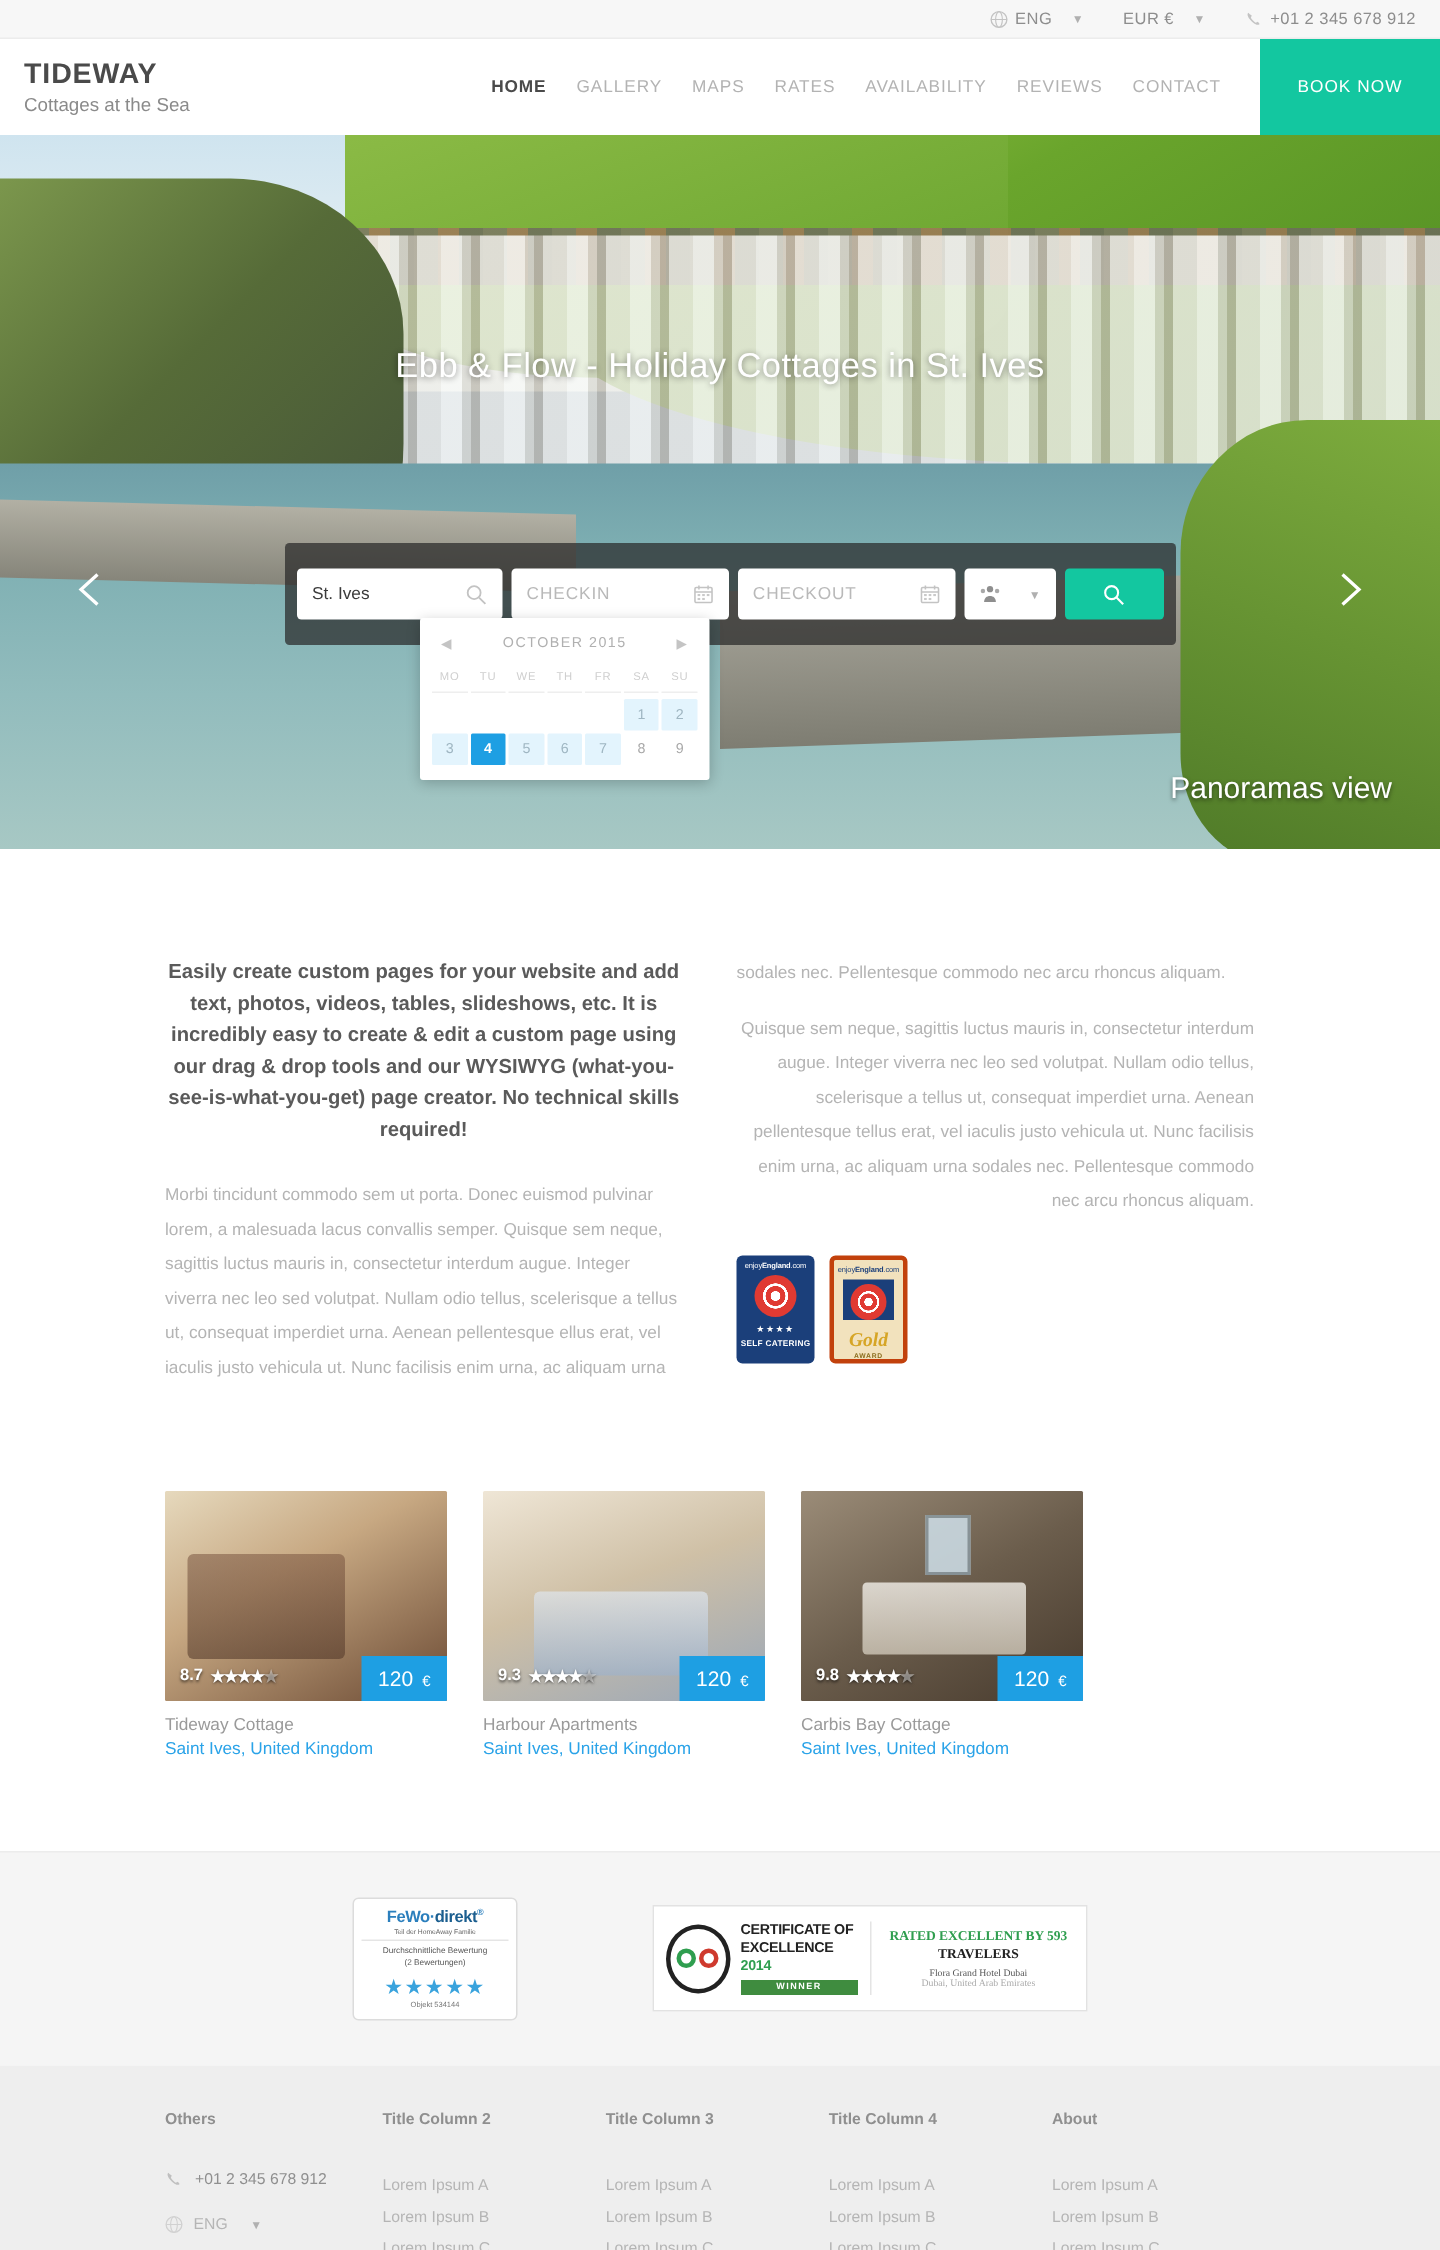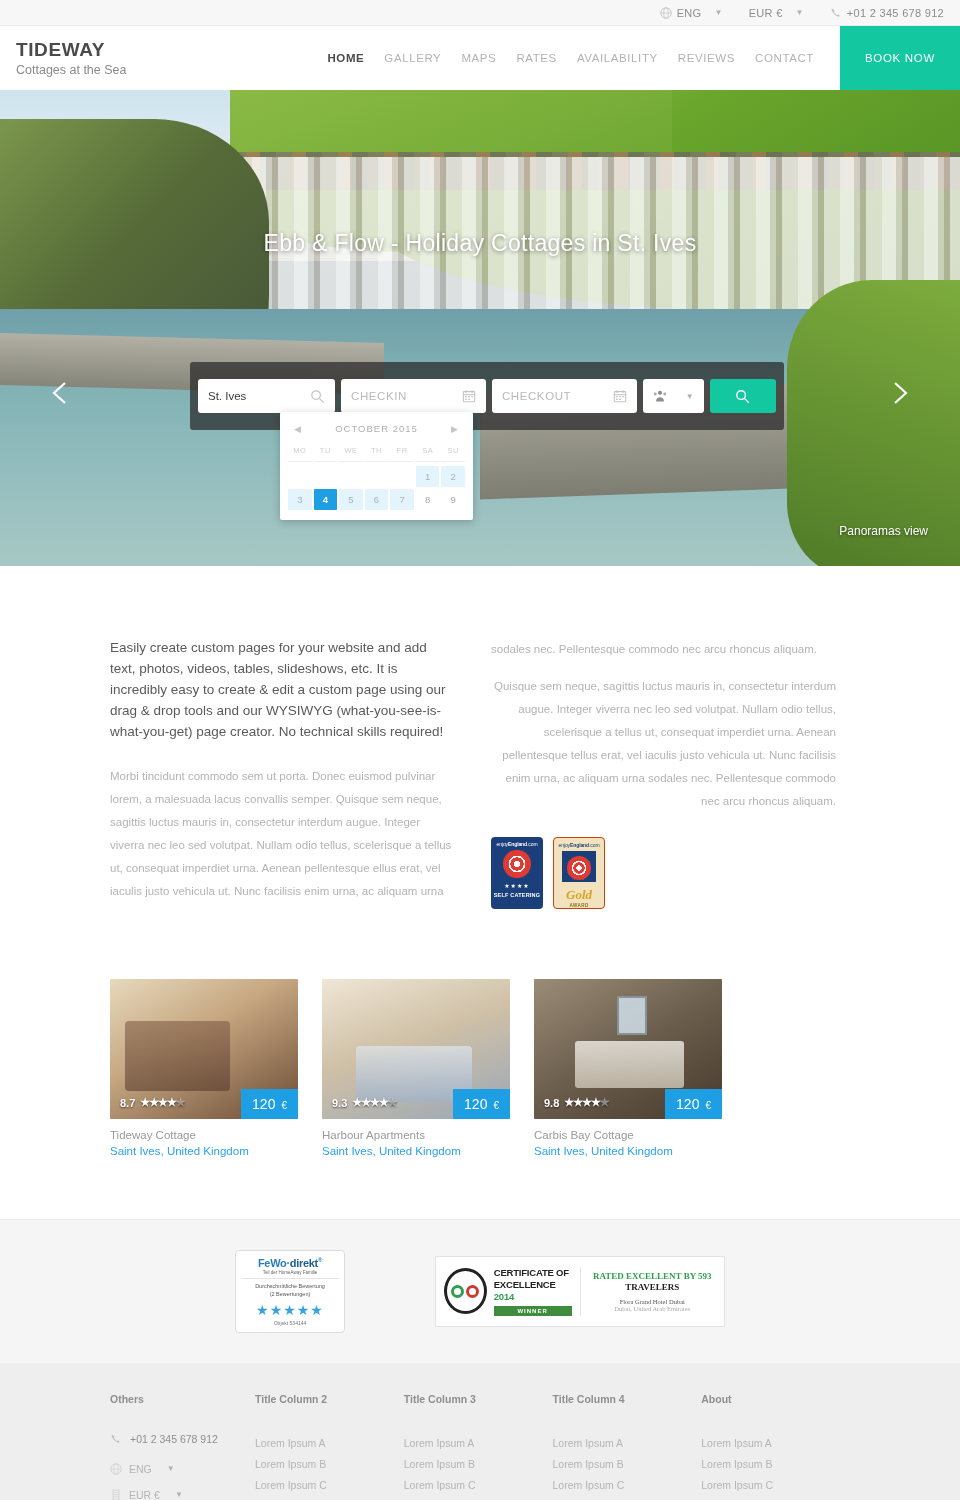--- a/index.html
+++ b/index.html
@@ -89,21 +89,21 @@
   }
   .hero-arrow {
     position: absolute; top: 285px; width: 36px; height: 36px;
     cursor: pointer;
   }
   .hero-arrow.left { left: 42px; }
   .hero-arrow.right { right: 42px; }
   .hero-arrow svg { width: 100%; height: 100%; }
   .pano-label {
     position: absolute; right: 32px; bottom: 28px; color: #fff;
-    font-size: 12px; text-shadow: 0 1px 3px rgba(0,0,0,.5);
+    font-size: 20px; text-shadow: 0 1px 3px rgba(0,0,0,.5);
   }
 
   
   .searchbar {
     position: absolute; left: 190px; top: 272px; width: 594px; height: 68px;
     background: rgba(40,40,40,.72); border-radius: 3px;
     display: flex; align-items: center; padding: 0 8px; gap: 6px; z-index: 20;
   }
   .sb-field {
     height: 34px; background: #fff; border-radius: 3px;
@@ -145,34 +145,34 @@
   .cal-day.avail { background: #e3f4fd; color: #9fb6c2; }
   .cal-day.sel { background: #1e9fe3; color: #fff; font-weight: bold; }
   .cal-day.empty { visibility: hidden; }
 
   
   .textsec { padding: 72px 0 0; display: flex; }
   .textsec-inner { width: 740px; margin: 0 auto; display: flex; gap: 36px; }
   .col-left { width: 345px; }
   .col-right { width: 345px; }
   .lead {
-    font-size: 13.5px; font-weight: normal; color: #5a5a5a; line-height: 1.55;
+    font-size: 13.5px; font-weight: bold; color: #5a5a5a; line-height: 1.55; text-align: center;
   }
   .para {
     font-size: 11.5px; color: #b4b4b4; line-height: 2.0; margin-top: 22px;
   }
   .para.tight { margin-top: 14px; text-align: right; }
   .badges { display: flex; gap: 10px; margin-top: 24px; }
   .badge-ee {
     width: 52px; height: 72px; border-radius: 4px;
     display: flex; flex-direction: column; align-items: center;
     padding-top: 4px; position: relative;
   }
   .badge-navy { background: #1b3f7a; }
-  .badge-cream { background: #f2e2bd; border: 1px solid #c2410c; }
+  .badge-cream { background: #f2e2bd; border: 3px solid #c2410c; }
   .ee-top { font-size: 5px; letter-spacing: -.1px; }
   .ee-top .b { font-weight: bold; }
   .rose {
     width: 28px; height: 28px; border-radius: 50%;
     background: radial-gradient(circle at 50% 50%, #fff 0 16%, #e03a32 17% 33%, #fff 34% 42%, #e03a32 43% 72%, #fff 73% 80%, #e03a32 81% 100%);
     margin-top: 3px;
   }
   .rose.small { width: 24px; height: 24px; }
   .ee-stars { font-size: 6px; color: #fff; margin-top: 4px; letter-spacing: 1px; }
   .ee-cat { font-size: 5.5px; color: #fff; font-weight: bold; margin-top: 3px; letter-spacing: .2px; }

